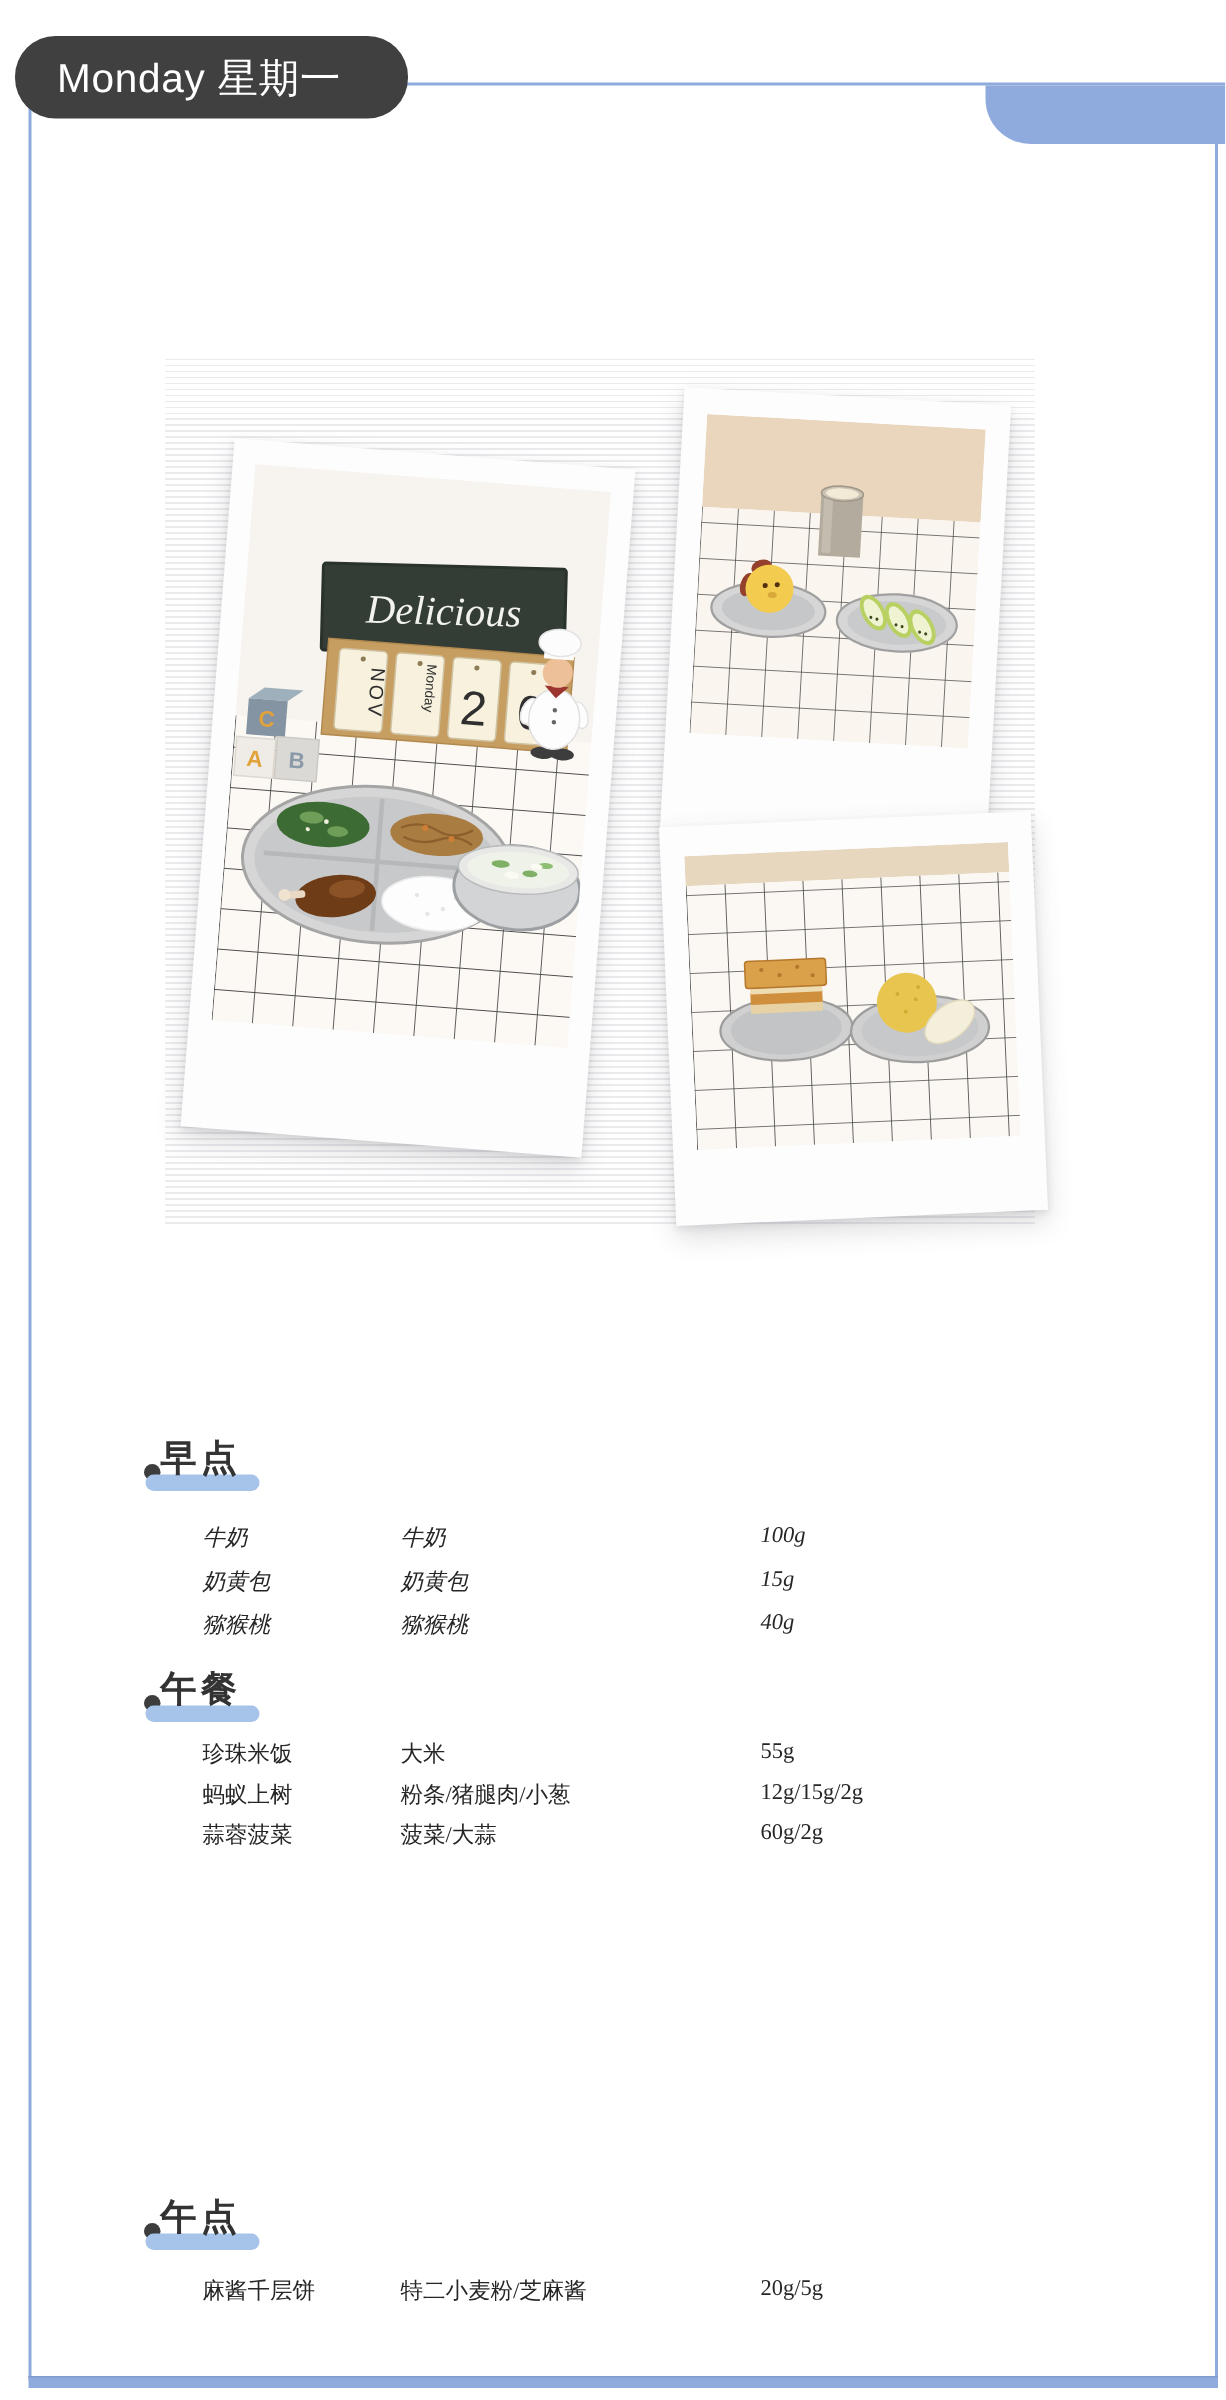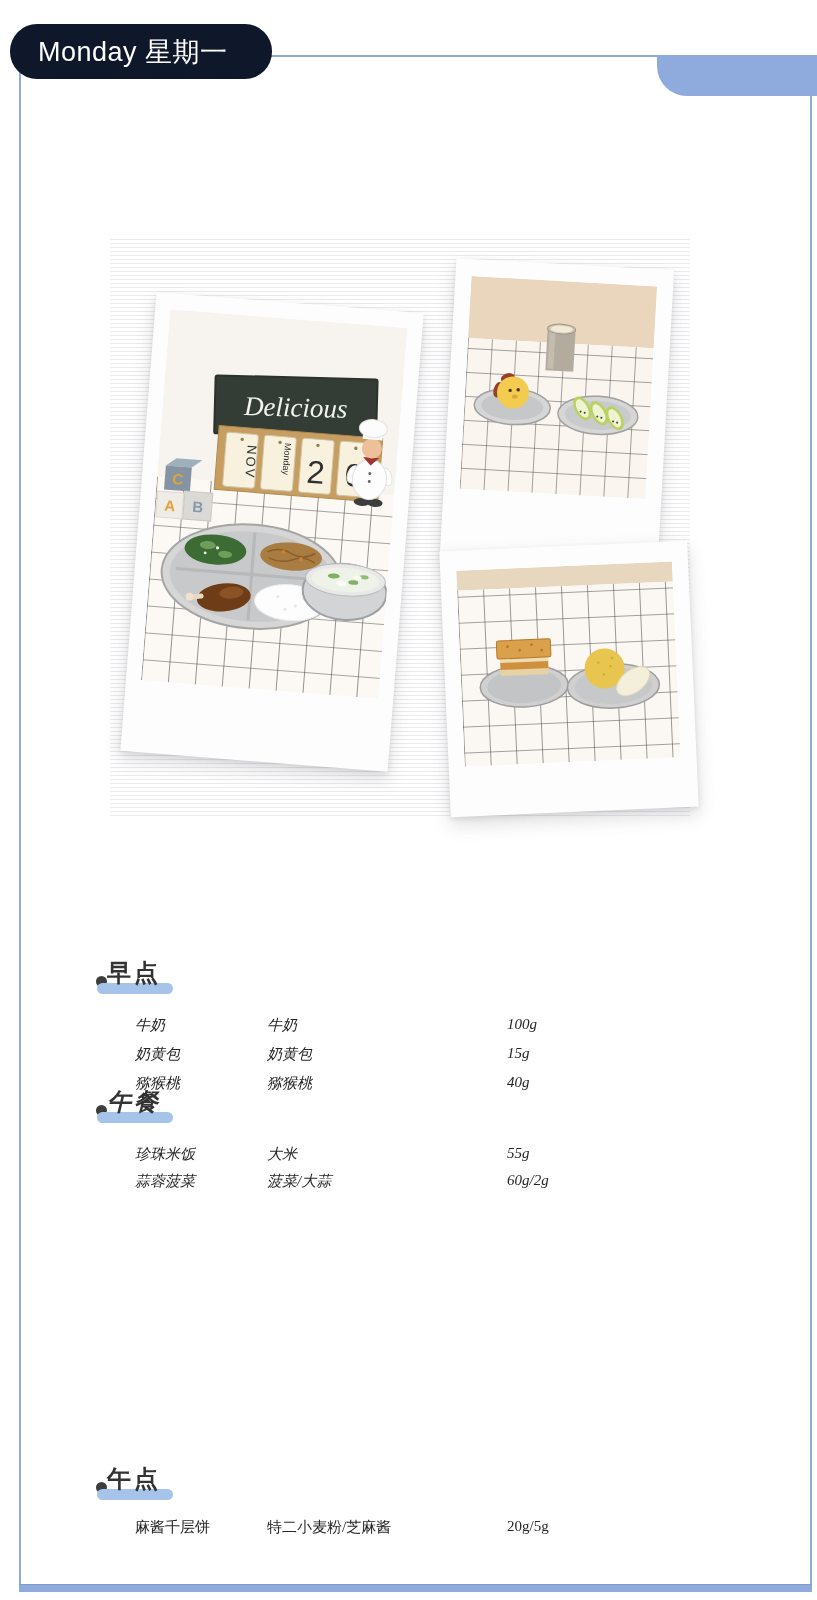--- a/index.html
+++ b/index.html
@@ -10,21 +10,21 @@
   }
   
   .line-top{position:absolute;left:140px;right:0;top:55px;height:2px;background:#8faadc;}
   .line-left{position:absolute;left:19px;top:50px;height:1537px;width:2px;background:#8faadc;}
   .line-right{position:absolute;left:810px;top:95px;height:1492px;width:2px;background:#8faadc;}
   .bar-bottom{position:absolute;left:19px;top:1584px;width:793px;height:7px;background:#8faadc;border-top:1px solid #7e9cd2;}
   .corner-block{position:absolute;right:0;top:57px;width:160px;height:39px;background:#8faadc;border-bottom-left-radius:30px;}
   
   .title-pill{
     position:absolute;left:10px;top:24px;width:262px;height:55px;
-    background:#0f172a;border-radius:27px;color:#ffffff;z-index:6;
+    background:#404040;border-radius:27px;color:#ffffff;z-index:6;
     display:flex;align-items:center;padding-left:28px;box-sizing:border-box;
     font-size:27px;letter-spacing:.5px;
   }
   
   .collage{
     position:absolute;left:110px;top:236px;width:580px;height:582px;
     background:repeating-linear-gradient(180deg,#ffffff 0px,#ffffff 3px,#ebebee 3px,#ebebee 4px);
   }
   .polaroid{
     position:absolute;background:#fdfdfe;box-sizing:border-box;
@@ -39,35 +39,35 @@
   .sec-head{display:flex;align-items:flex-end;}
   .bullet{width:11px;height:11px;border-radius:50%;background:#3d3d3d;margin:0 0 7px 4px;flex:0 0 auto;}
   .sec-title-wrap{}
   .sec-title{
     margin:0;font-size:24px;font-weight:700;color:#333333;line-height:26px;
     letter-spacing:3px;position:relative;z-index:1;
   }
   .sec-underline{width:76px;height:11px;border-radius:6px;background:#a6c4ea;margin:-3px 0 0 -10px;}
   .rows{position:relative;margin-left:43px;}
   .s1 .rows{margin-top:22px;font-style:italic;}
-  .s2 .rows{margin-top:22px;}
+  .s2 .rows{margin-top:12px;}
   .s3 .rows{margin-top:16px;}
   .row{position:relative;}
   .s1 .row{height:29px;}
   .s2 .row{height:27px;}
   .s3 .row{height:30px;margin-top:18px;}
   .row span{
     position:absolute;top:0;font-size:15px;color:#262626;white-space:nowrap;
     font-family:"Liberation Serif","DejaVu Serif",serif;
   }
   .row .c1{left:0;}
   .row .c2{left:132px;}
   .row .c3{left:372px;}
   .s1{top:960px;}
-  .s2{top:1089px;font-style:italic;}
+  .s2{top:1114px;}
   .s3{top:1466px;}
   
   svg text{font-family:"Liberation Sans","DejaVu Sans",sans-serif;}
   .chalk{font-family:"Liberation Serif","DejaVu Serif",serif;font-style:italic;}
 </style>
 </head>
 <body>
 
 <div class="page">
 
@@ -302,20 +302,25 @@
         <div class="sec-underline"></div>
       </div>
     </div>
     <div class="rows">
       <div class="row">
         <span class="c1">珍珠米饭</span>
         <span class="c2">大米</span>
         <span class="c3">55g</span>
       </div>
       <div class="row">
+        <span class="c1">蚂蚁上树</span>
+        <span class="c2">粉条/猪腿肉/小葱</span>
+        <span class="c3">12g/15g/2g</span>
+      </div>
+      <div class="row">
         <span class="c1">蒜蓉菠菜</span>
         <span class="c2">菠菜/大蒜</span>
         <span class="c3">60g/2g</span>
       </div>
     </div>
   </div>
 
   <div class="section s3">
     <div class="sec-head">
       <span class="bullet"></span>

